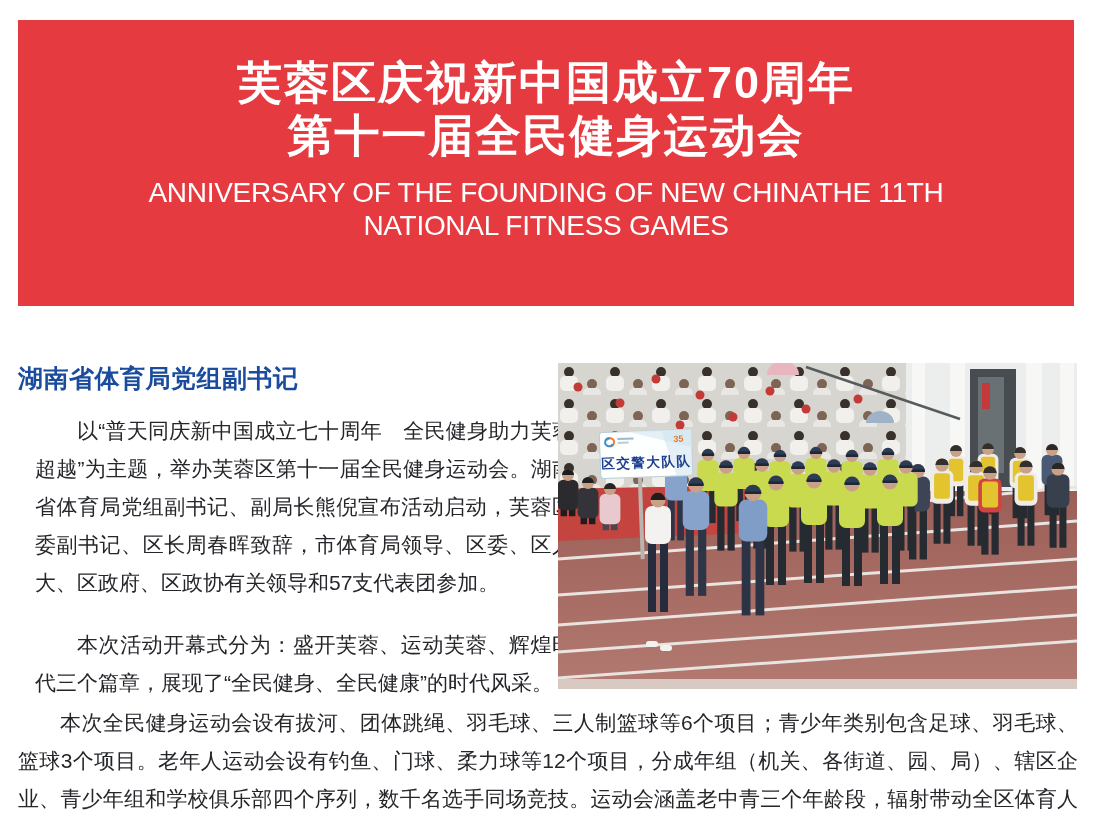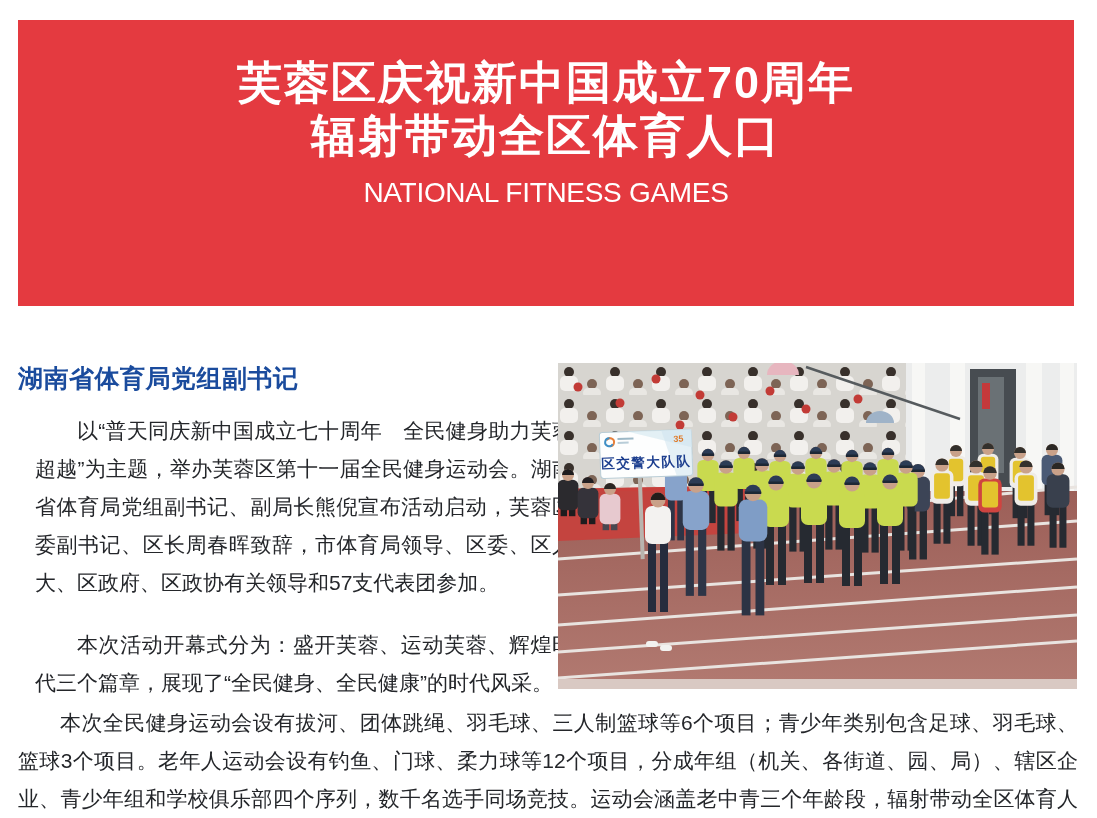--- a/index.html
+++ b/index.html
@@ -49,23 +49,24 @@
   .photo svg{display:block;width:519px;height:326px;}
 </style>
 </head>
 <body>
 
 <div class="page">
 
   <header class="banner">
     <div class="banner-cn">
       <div>芙蓉区庆祝新中国成立70周年</div>
-      <div>辐射带动全区体育人口</div>
+      <div>第十一届全民健身运动会</div>
     </div>
     <div class="banner-en">
+      <div>ANNIVERSARY OF THE  FOUNDING OF NEW CHINATHE 11TH</div>
       <div>NATIONAL FITNESS GAMES</div>
     </div>
   </header>
 
   <h2 class="section-heading">湖南省体育局党组副书记</h2>
 
   <div class="text-col">
     <p>以“普天同庆新中国成立七十周年　全民健身助力芙蓉超越”为主题，举办芙蓉区第十一届全民健身运动会。湖南省体育局党组副书记、副局长熊倪宣布活动启动，芙蓉区委副书记、区长周春晖致辞，市体育局领导、区委、区人大、区政府、区政协有关领导和57支代表团参加。</p>
     <p>本次活动开幕式分为：盛开芙蓉、运动芙蓉、辉煌时代三个篇章，展现了“全民健身、全民健康”的时代风采。</p>
   </div>

